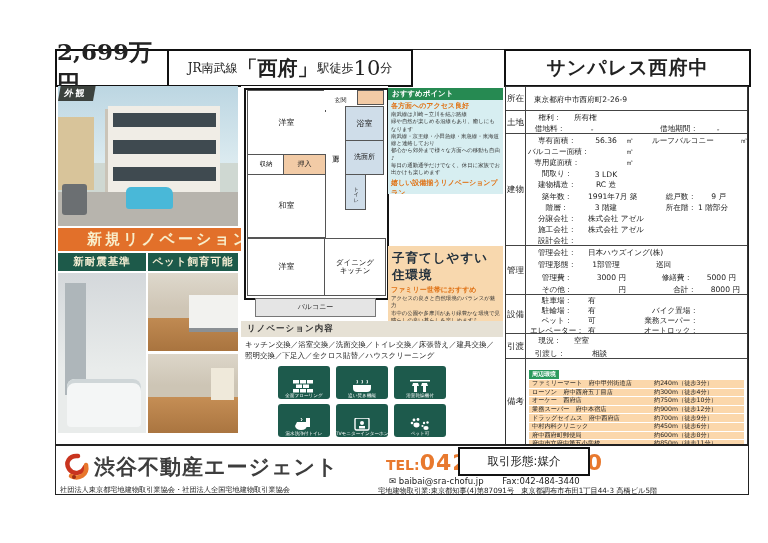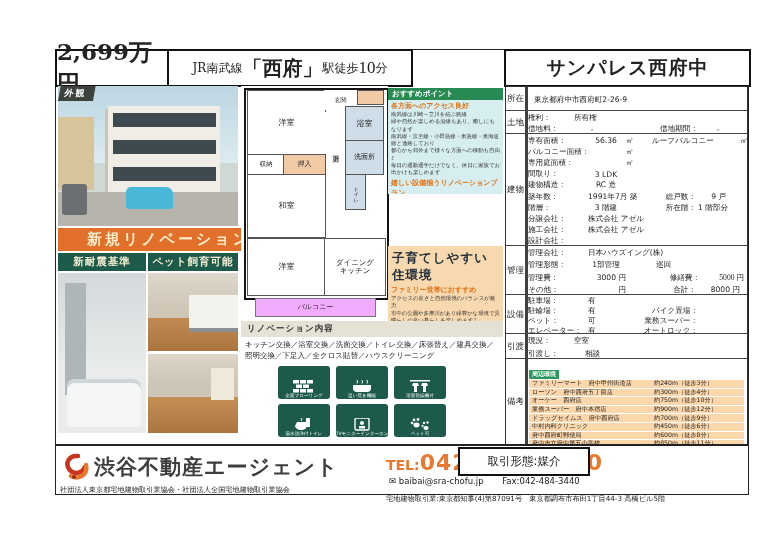--- a/index.html
+++ b/index.html
@@ -4,36 +4,36 @@
 <style>
   html,body{margin:0;padding:0;background:#fff;}
   .page{position:relative;width:768px;height:543px;background:#fff;overflow:hidden;
         font-family:"DejaVu Sans",sans-serif;color:#222;}
   .abs{position:absolute;}
   .flyer{position:absolute;left:55px;top:49px;width:692px;height:444px;border:1.5px solid #222;background:#fff;}
   
   .hbox{position:absolute;top:-1px;border:2px solid #111;background:#fff;display:flex;align-items:center;justify-content:center;}
   .price{left:-1px;width:112px;height:34px;font-family:"DejaVu Serif",serif;font-weight:bold;font-size:23px;}
   .station{left:111px;width:242px;height:34px;font-family:"DejaVu Serif",serif;}
-  .station .sm{font-size:12px;} .station .lg{font-size:20px;font-weight:bold;} .station .num{font-size:17px;font-family:Liberation Serif, serif;}
+  .station .sm{font-size:12px;} .station .lg{font-size:20px;font-weight:bold;} .station .num{font-size:21px;}
   .pname{left:448px;width:243px;height:34px;font-family:"DejaVu Serif",serif;font-weight:bold;font-size:19px;letter-spacing:1px;}
   
   .photo{position:absolute;overflow:hidden;}
   .tag-gaikan{position:absolute;left:0;top:0;background:#3c423e;color:#fff;font-size:9px;font-weight:bold;
       padding:1px 8px 1px 5px;transform:skewX(-10deg);transform-origin:bottom left;letter-spacing:2px;}
   .banner-orange{position:absolute;background:#e2702a;color:#f8eecb;display:flex;align-items:center;justify-content:center;
       font-family:"DejaVu Serif",serif;font-weight:bold;font-size:15px;letter-spacing:3px;padding-left:21px;}
   .banner-green{position:absolute;background:#1d5a4a;color:#f3ecd2;display:flex;align-items:center;justify-content:center;
       font-family:"DejaVu Serif",serif;font-weight:bold;font-size:10.5px;letter-spacing:1px;}
   
   .fp{position:absolute;left:185px;top:36px;width:147px;height:232px;background:#fff;}
   .unit{position:absolute;left:3px;top:2px;width:141px;height:208px;border:2.5px solid #141414;background:#fff;}
   .room{position:absolute;border:1px solid #555;display:flex;align-items:center;justify-content:center;
         font-size:8px;color:#222;background:#fff;line-height:1.1;text-align:center;}
-  .room.blue{background:#cfdde9;} .room.peach{background:#f2cba6;} .room.grey{background:#f0abfc;}
+  .room.blue{background:#cfdde9;} .room.peach{background:#f2cba6;} .room.grey{background:#e5e5e5;}
   .vert{writing-mode:vertical-rl;text-orientation:upright;letter-spacing:0;}
   .preln{white-space:pre-line;}
   
   .cyanbox{position:absolute;left:332px;top:38px;width:115px;height:106px;background:#d7eef1;overflow:hidden;}
   .cyanbox .head{background:#268a52;color:#fff;font-size:7.5px;font-weight:bold;padding:1px 4px;}
   .subhead{color:#e07418;font-weight:bold;font-size:7px;padding:1px 3px 0;}
   .tiny{font-size:5.4px;color:#333;padding:0 3px;line-height:1.35;}
   .peachbox{position:absolute;left:332px;top:148px;width:115px;height:114px;background:#f8d8ae;overflow:hidden;margin-top:48px;}
   .peachbox .bigtitle{font-size:12.5px;font-weight:bold;color:#23313d;padding:4px 4px 0;letter-spacing:1px;}
   
@@ -43,42 +43,42 @@
   
   .feat{position:absolute;left:222px;top:316px;width:170px;height:72px;display:flex;flex-wrap:wrap;gap:4px 6px;}
   .tile{width:52px;height:33px;background:#1d5a4c;border-radius:3px;display:flex;flex-direction:column;
         align-items:center;justify-content:flex-end;overflow:hidden;}
   .tile svg{margin:2px 0 0;}
   .tile .tl{color:#fff;font-size:4.6px;line-height:1.2;padding-bottom:1px;white-space:nowrap;}
   
   .spec{position:absolute;left:449px;top:36px;width:241px;height:358px;border:1.5px solid #333;background:#fff;}
   .sec{position:absolute;left:0;right:0;border-top:1px solid #444;}
   .sec.first{border-top:none;}
-  .tagcell{position:absolute;left:0;top:0;bottom:0;width:19px;border-right:3px solid #404040;display:flex;
+  .tagcell{position:absolute;left:0;top:0;bottom:0;width:19px;border-right:1px solid #404040;display:flex;
         align-items:center;justify-content:center;font-size:8.5px;color:#222;line-height:1.15;text-align:center;}
   .rowsarea{margin-left:20px;height:100%;display:flex;flex-direction:column;justify-content:space-around;padding:1px 2px 1px 2px;}
   .srow{position:relative;display:flex;align-items:center;font-size:7.6px;color:#222;white-space:nowrap;}
-  .lab{display:inline-block;text-align:left;} .w44{width:44px;} .w58{width:58px;}
+  .lab{display:inline-block;text-align:center;} .w44{width:44px;} .w58{width:58px;}
   .valc{display:inline-block;width:40px;text-align:center;}
   .valr{display:inline-block;width:40px;text-align:right;}
   .p2{position:absolute;left:118px;top:0;display:flex;align-items:center;}
   .p2 .lab2{display:inline-block;text-align:right;}
   .p2 .u2{display:inline-block;width:34px;text-align:right;}
   .notes-area{margin-left:20px;height:100%;padding:2px 3px;}
   .envtag{display:inline-block;background:#2c9a5e;color:#fff;font-size:6px;font-weight:bold;padding:0 3px;margin-bottom:1px;}
   .nrow{display:flex;align-items:center;background:#fbd7ab;font-size:6.2px;color:#222;height:7.6px;margin-bottom:1px;padding:0 3px;white-space:nowrap;}
   .nname{width:122px;overflow:hidden;}
   
   .footer{position:absolute;left:0;right:0;top:394px;bottom:0;border-top:2px solid #222;background:#fff;}
   .company{position:absolute;left:38px;top:7px;font-size:21px;font-weight:bold;color:#3d3d3d;letter-spacing:1px;text-align:center;}
   .assoc{position:absolute;left:4px;top:39px;font-size:7.2px;color:#222;}
   .telwrap{position:absolute;left:330px;top:4px;color:#e8792e;font-weight:bold;white-space:nowrap;}
   .tel-label{font-size:14px;} .tel-num{font-size:22px;letter-spacing:1px;}
   .emailline{position:absolute;left:333px;top:30px;font-size:8.5px;color:#222;}
-  .license{position:absolute;left:330px;top:40px;font-size:7.2px;color:#222;white-space:nowrap;margin-top:8px;}
+  .license{position:absolute;left:322px;top:40px;font-size:7.2px;color:#222;white-space:nowrap;}
   .dealbox{position:absolute;left:402px;top:1px;width:128px;height:25px;border:2px solid #111;display:flex;
         align-items:center;justify-content:center;font-size:11.5px;color:#222;background:#fff;}
   
   .sky{position:absolute;left:0;top:0;right:0;height:55%;background:linear-gradient(#bcd6e2,#dcebf0);}
   .bld{position:absolute;left:28%;top:14%;width:62%;height:64%;background:#f0ede6;box-shadow:-3px 3px 0 #cac4b8;}
   .bband{position:absolute;left:4%;right:4%;height:16%;background:#3f4a50;}
   .ground{position:absolute;left:0;bottom:0;right:0;height:24%;background:#b7b4ad;}
   .car{position:absolute;left:38%;bottom:12%;width:26%;height:16%;background:#49b8d8;border-radius:5px 7px 3px 3px;}
   .sidebld{position:absolute;left:0;top:22%;width:20%;height:52%;background:#d8c49a;}
   .bike{position:absolute;left:2%;bottom:8%;width:14%;height:22%;background:#6b6f72;border-radius:3px;}
@@ -380,21 +380,21 @@
         <div class="srow">
               <span class="lab w58">管理形態：</span>
               <span class="valc">1部管理</span>
           <span class="p2" style="left:128px;">
                 <span>巡回</span>
               </span>
             </div>
         <div class="srow">
               <span class="lab w58">管理費：</span>
               <span class="valr">3000 円</span>
-          <span class="p2" style="left:132px;font-family:Liberation Serif, serif;">
+          <span class="p2" style="left:124px;">
                 <span class="lab2" style="width:40px;">修繕費：</span>
                 <span class="valr" style="width:44px;">5000 円</span>
               </span>
             </div>
         <div class="srow">
               <span class="lab w58">その他：</span>
               <span class="valr">円</span>
           <span class="p2" style="left:128px;">
                 <span class="lab2" style="width:40px;">合計：</span>
                 <span class="valr" style="width:44px;">8000 円</span>
@@ -439,21 +439,21 @@
 
     <div class="sec" style="top:246px;height:25px;">
       <div class="tagcell">引渡</div>
       <div class="rowsarea">
         <div class="srow">
               <span class="lab w44">現況：</span>
               <span style="margin-left:2px;">空室</span>
             </div>
         <div class="srow">
               <span class="lab w44">引渡し：</span>
-              <span style="margin-left:13px;">相談</span>
+              <span style="margin-left:20px;">相談</span>
             </div>
       </div>
     </div>
 
     <div class="sec" style="top:271px;height:86px;">
       <div class="tagcell">備考</div>
       <div class="notes-area">
         <div class="envtag">周辺環境</div>
         <div class="nrow">
               <span class="nname">ファミリーマート　府中甲州街道店</span>

